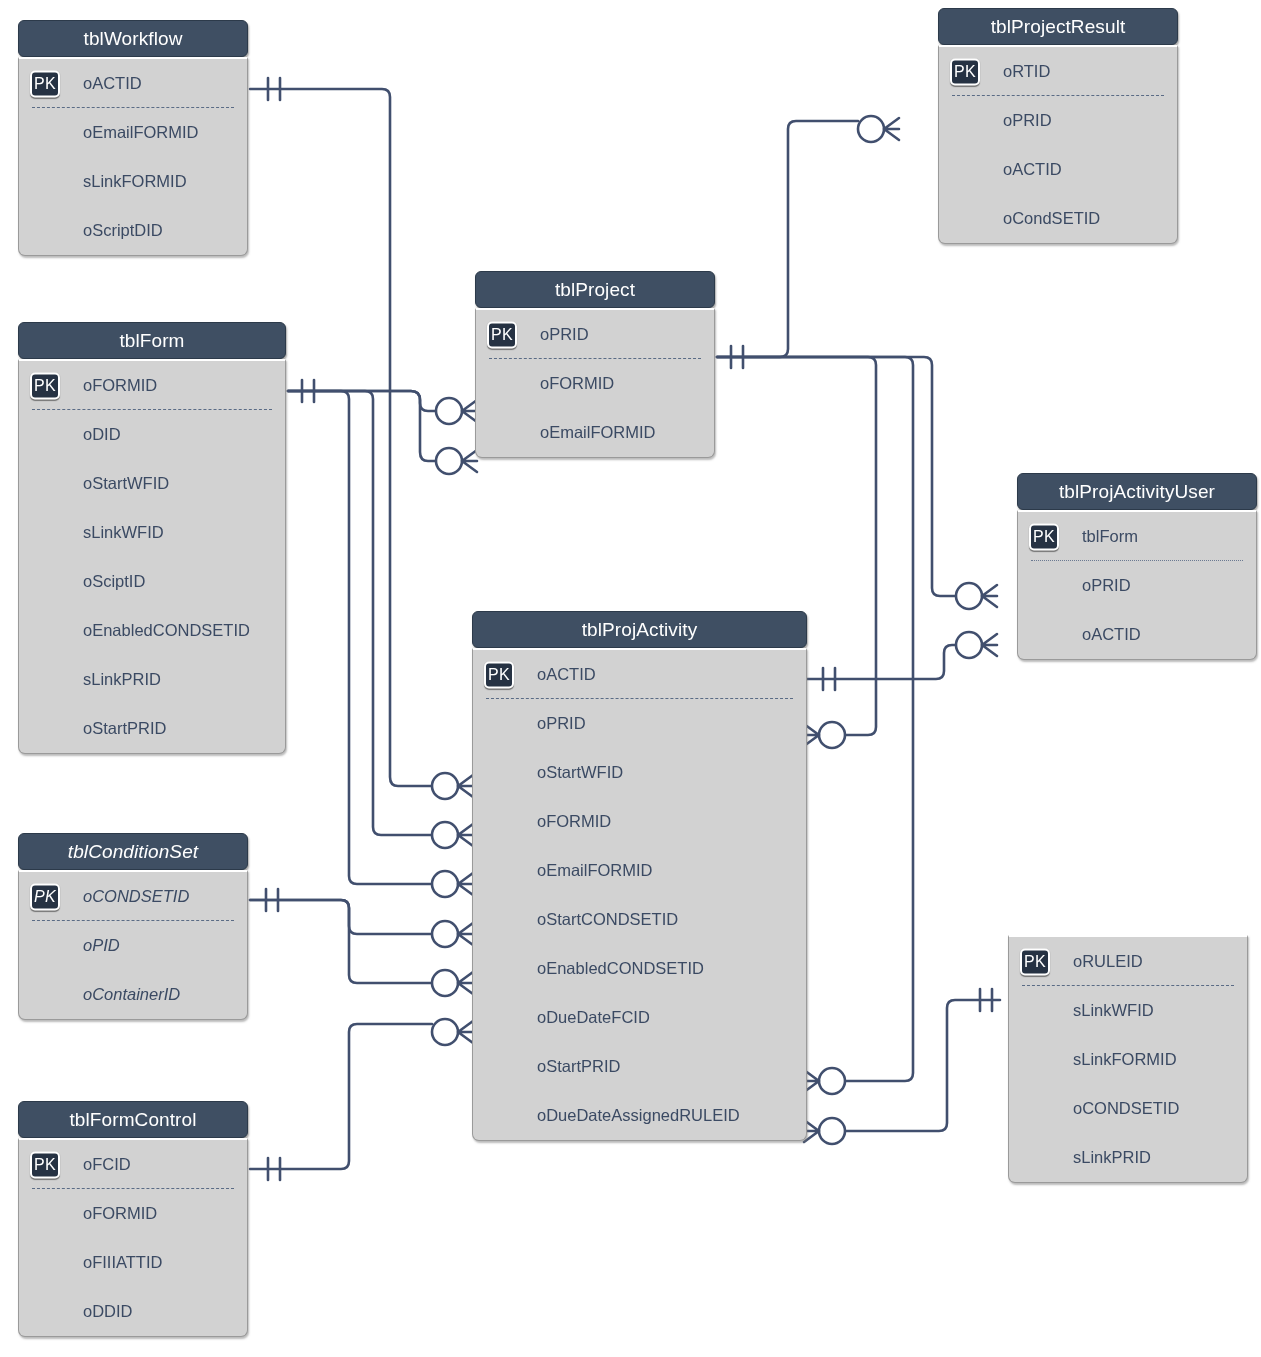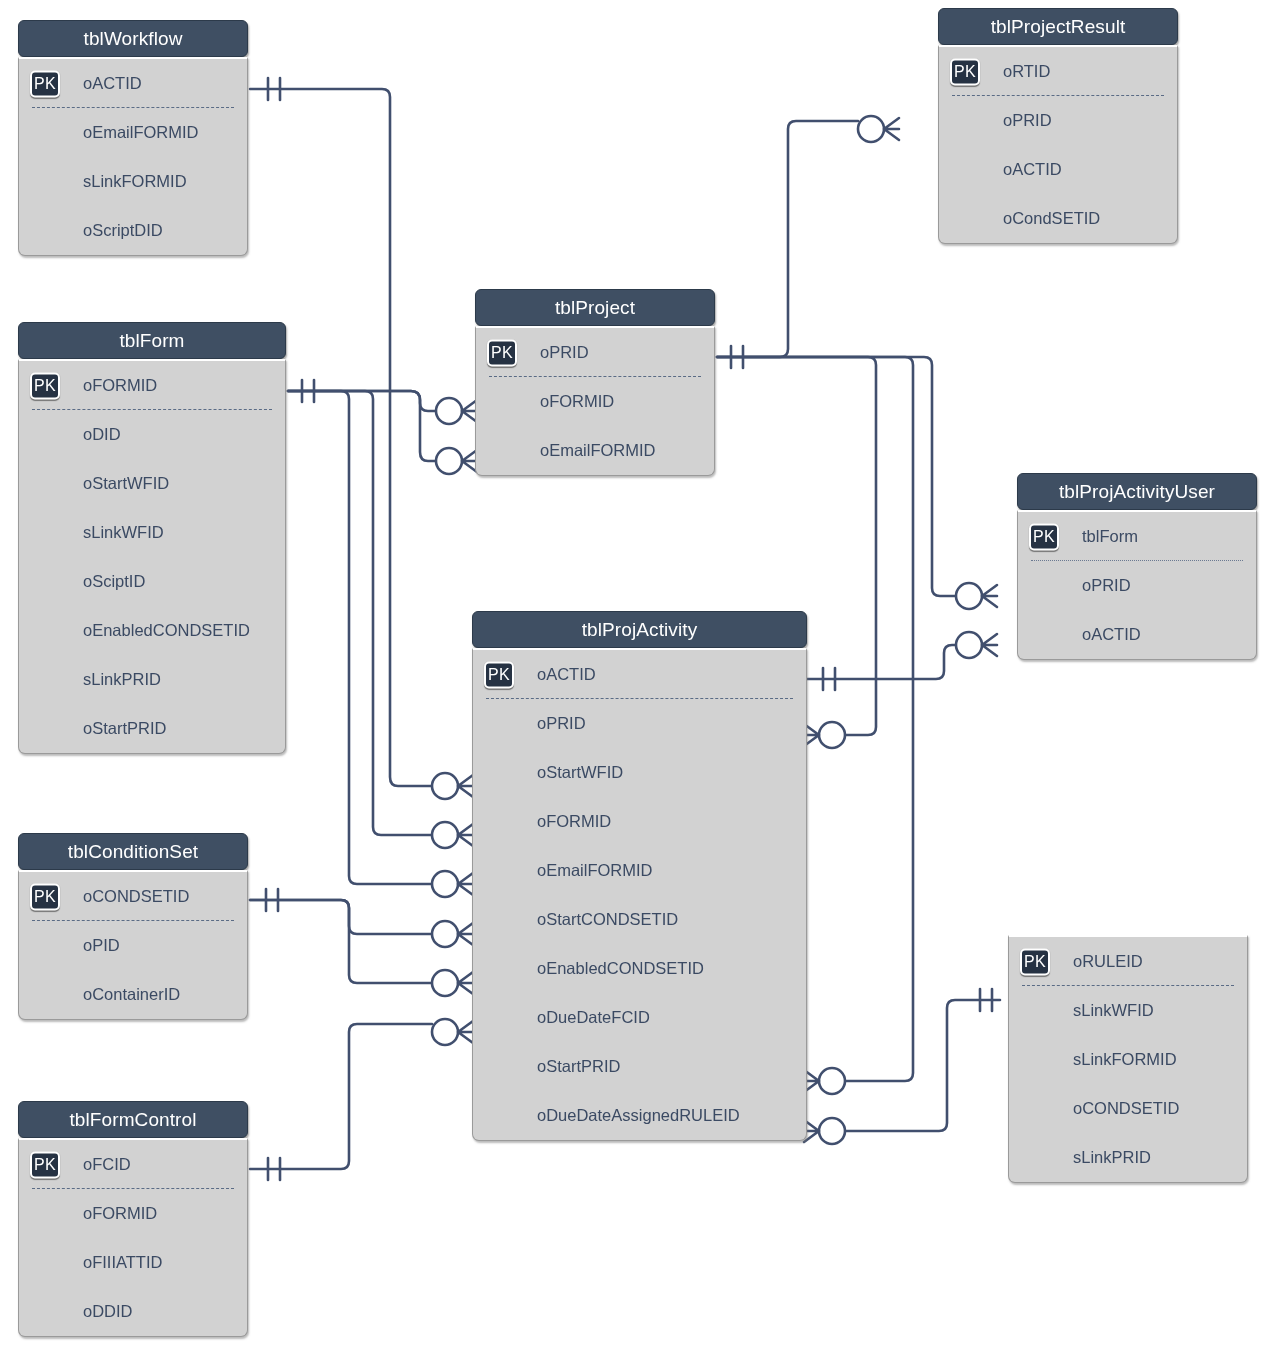--- a/index.html
+++ b/index.html
@@ -201,21 +201,21 @@
         </div>
       <div class="attr">
           <span class="attr-label">sLinkPRID</span>
         </div>
       <div class="attr">
           <span class="attr-label">oStartPRID</span>
         </div>
     </div>
   </div>
 
-  <div class="entity" style="left:18px;top:833px;width:230px;">
+  <div class="entity" style="left:18px;top:833px;width:230px;font-style:italic;">
     <div class="entity-header">tblConditionSet</div>
     <div class="entity-body">
       <div class="attr">
         <span class="pk-badge">PK</span>
         <span class="attr-label">oCONDSETID</span>
       </div>
       <div class="sep" style="top: 48px;"></div>
       <div class="attr">
           <span class="attr-label">oPID</span>
         </div>
@@ -238,21 +238,21 @@
         </div>
       <div class="attr">
           <span class="attr-label">oFIIIATTID</span>
         </div>
       <div class="attr">
           <span class="attr-label">oDDID</span>
         </div>
     </div>
   </div>
 
-  <div class="entity" style="left:475px;top:289px;width:240px;">
+  <div class="entity" style="left:475px;top:271px;width:240px;">
     <div class="entity-header">tblProject</div>
     <div class="entity-body">
       <div class="attr">
         <span class="pk-badge">PK</span>
         <span class="attr-label">oPRID</span>
       </div>
       <div class="sep" style="top: 48px;"></div>
       <div class="attr">
           <span class="attr-label">oFORMID</span>
         </div>

